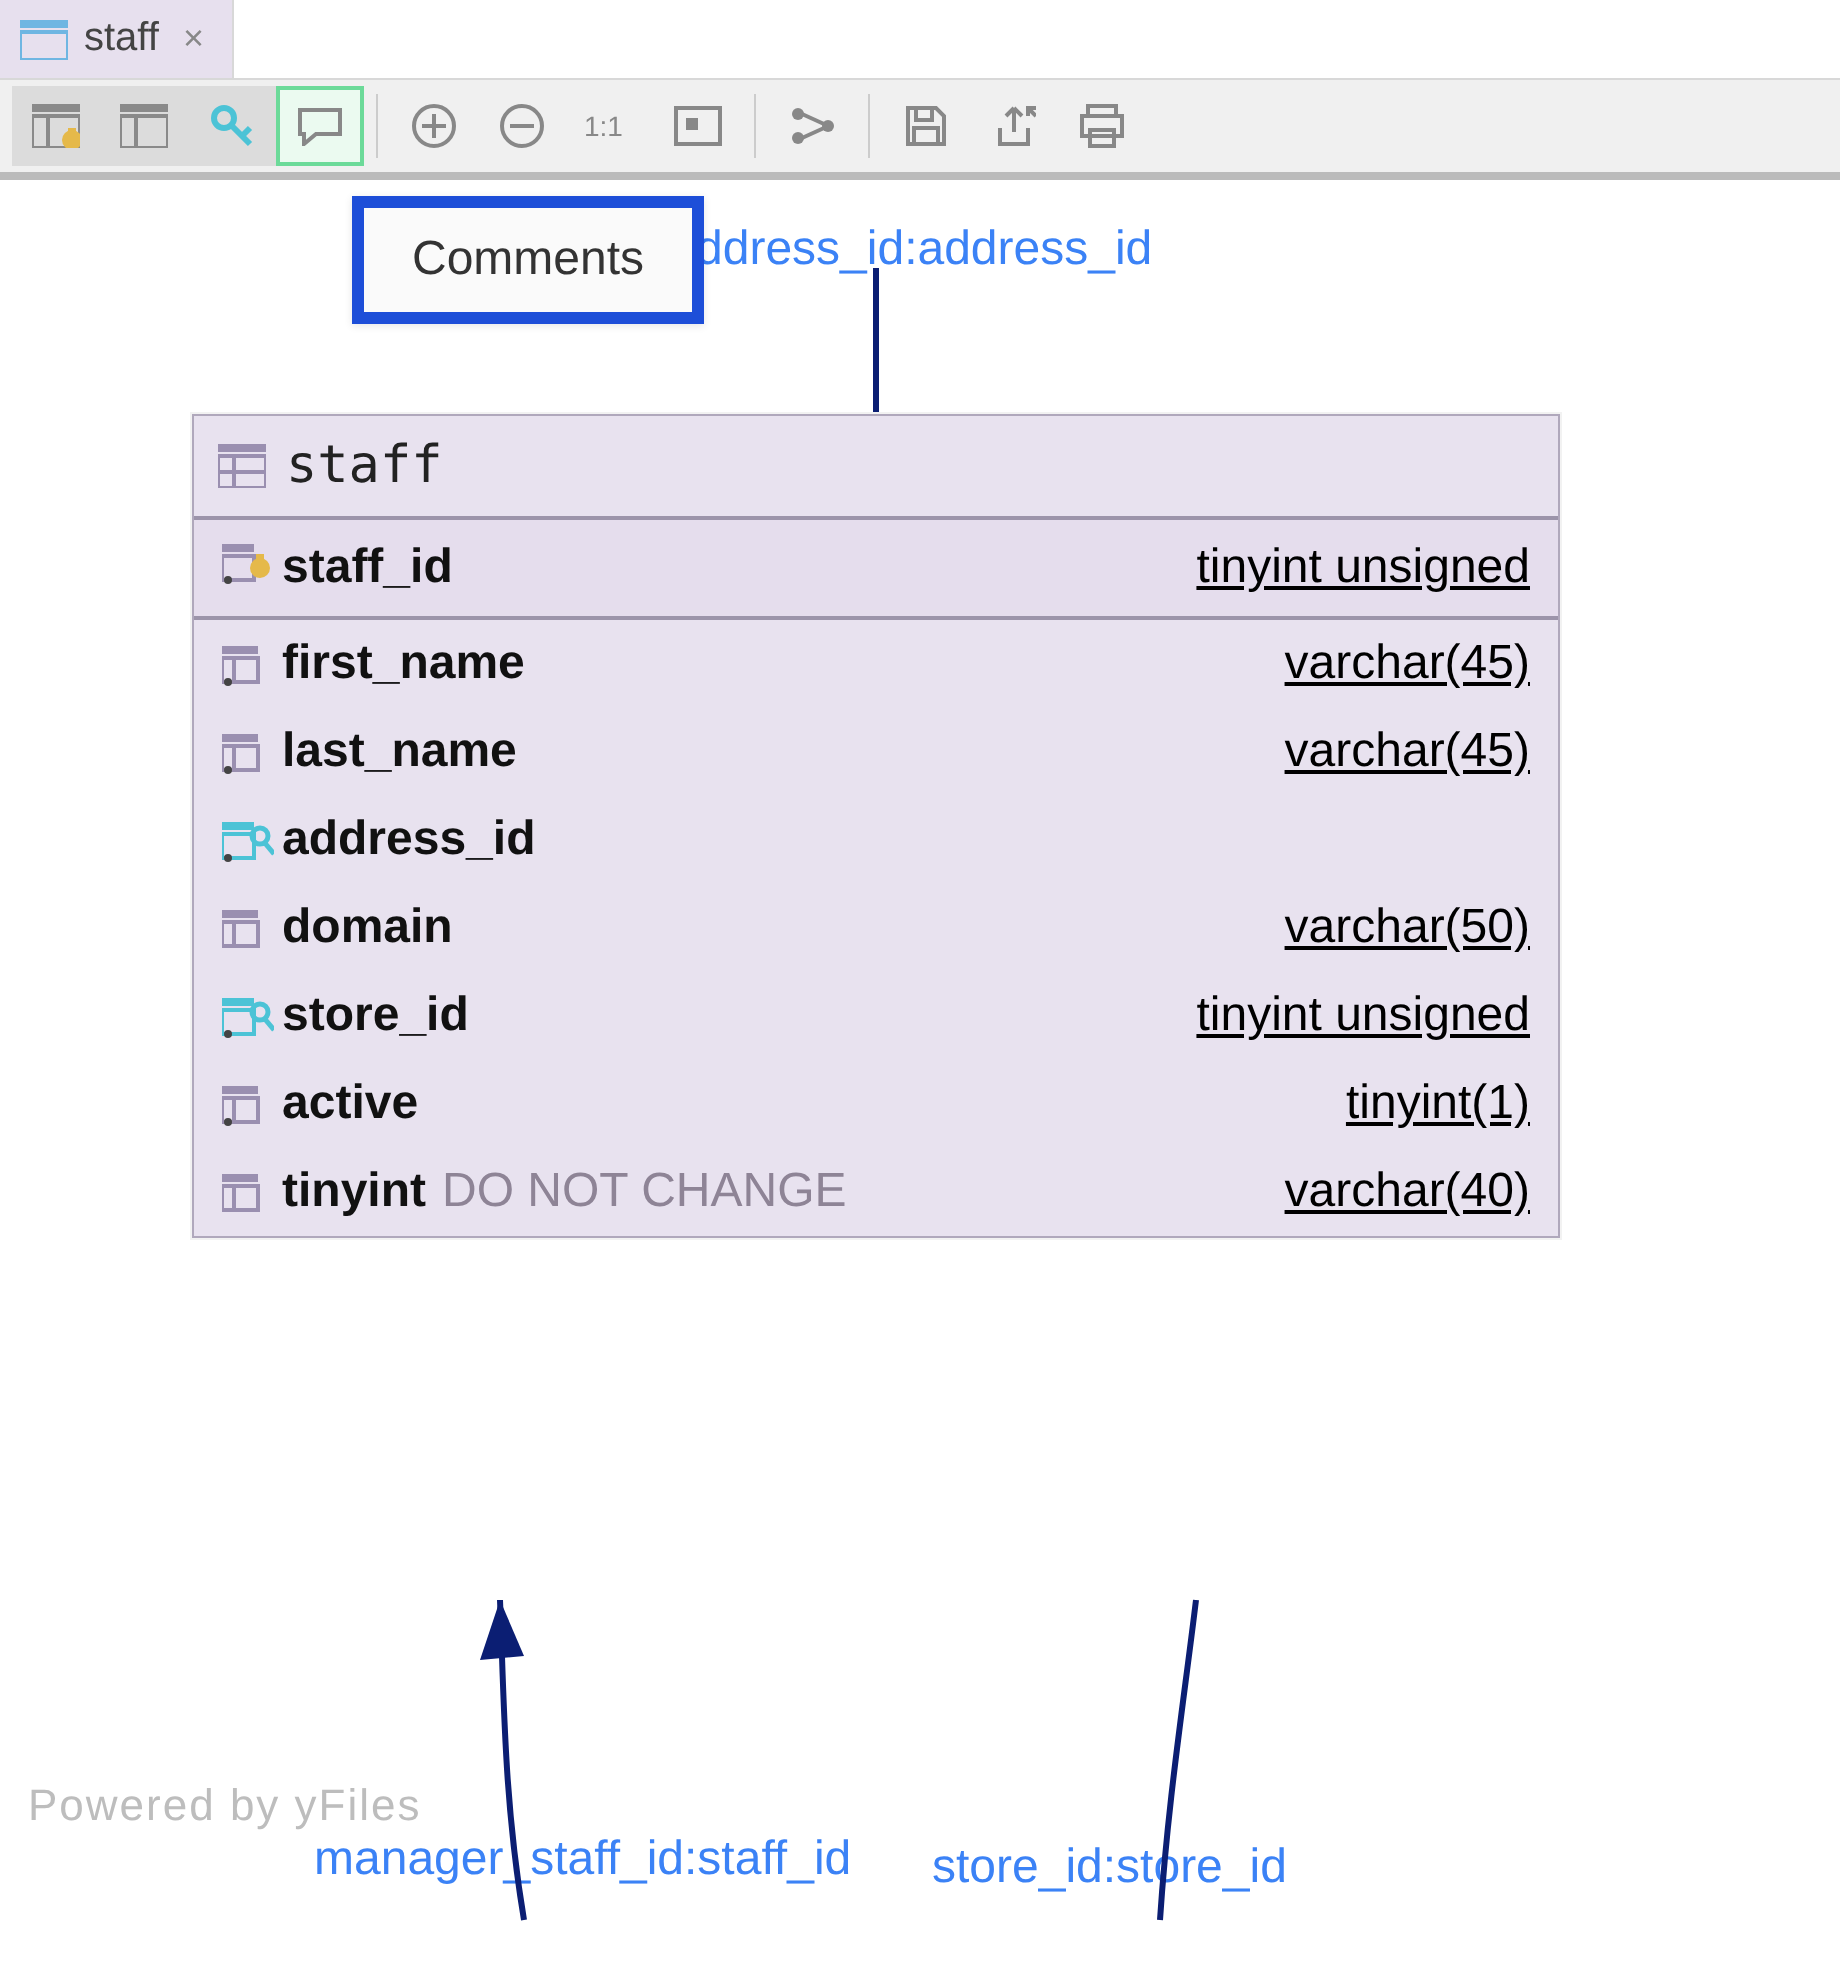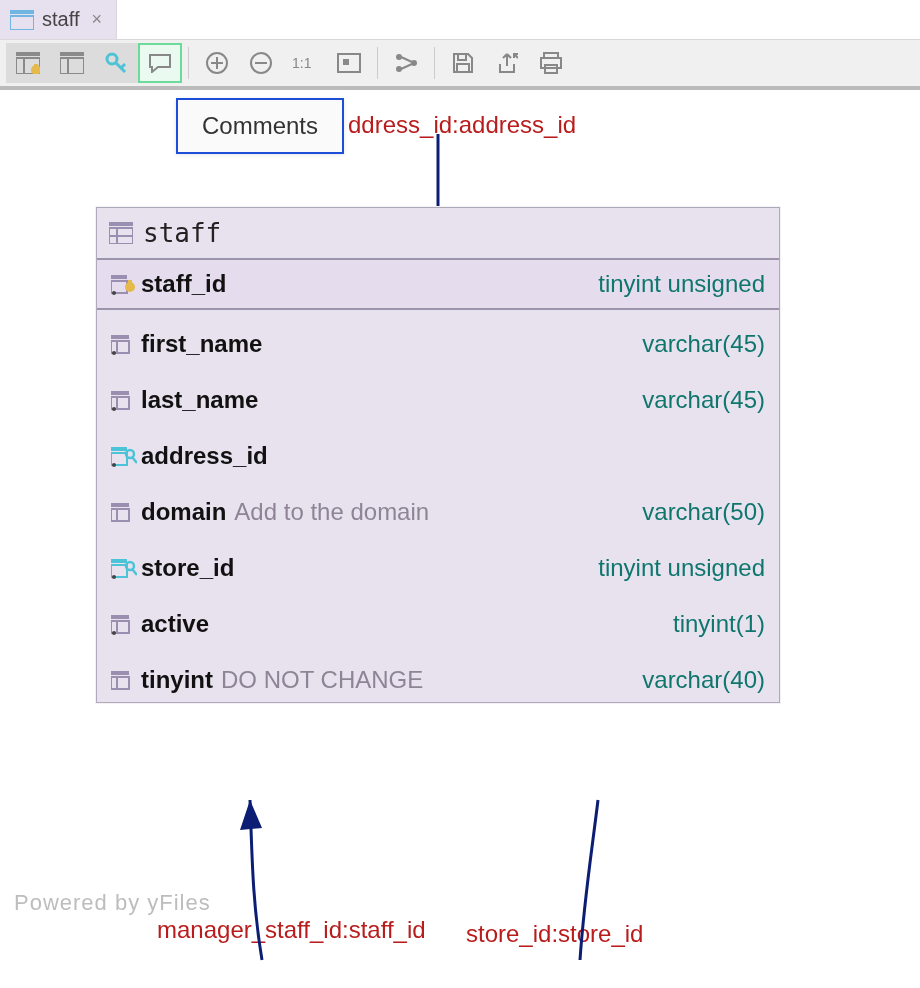--- a/index.html
+++ b/index.html
@@ -14,42 +14,42 @@
 
 
 .toolbar { height:50px; background:#f0f0f0; border-bottom:4px solid #bbb; display:flex; align-items:center; padding:0 6px; gap:0; }
 .tbtn { width:44px; height:40px; display:flex; align-items:center; justify-content:center; cursor:pointer; border:2px solid transparent; border-radius:0; color:#595959; }
 .tbtn.active-grey { background:#dcdcdc; }
 .tbtn.active-green { border-color:#6cda99; background:#ebfaf0; }
 .tbtn svg { display:block; }
 .tsep { width:1px; height:32px; background:#ccc; margin:0 6px; }
 
 
-.tooltip { position:absolute; left:176px; top:98px; background:#fafafa; border:2px solid #1d4ed8; padding:12px 24px; font-size:24px; color:#333; box-shadow:0 1px 4px rgba(0,0,0,.1); }
+.tooltip { position:absolute; left:176px; top:98px; background:#fafafa; border:6px solid #1d4ed8; padding:12px 24px; font-size:24px; color:#333; box-shadow:0 1px 4px rgba(0,0,0,.1); }
 
 
 .canvas { position:absolute; left:0; top:94px; right:0; bottom:0; background:#fff; }
 .watermark { position:absolute; left:14px; bottom:72px; color:#bdbdbd; font-size:22px; letter-spacing:1px; }
 
 
 .entity { position:absolute; left:96px; top:113px; width:684px; background:#e8e2ef; border:1px solid #b0a8bc; box-shadow:0 0 0 1px rgba(0,0,0,.05); }
 .ent-header { display:flex; align-items:center; gap:10px; padding:10px 12px; border-bottom:2px solid #9c94aa; }
 .ent-header .ent-icon svg { display:block; }
 .ent-header .ent-title { font-family:"Menlo","Consolas",monospace; font-size:26px; color:#222; }
-.ent-pk { display:flex; align-items:center; padding:10px 14px; border-bottom:2px solid #9c94aa; background:#e5dded; }
-.ent-cols .col-row { display:flex; align-items:center; padding:8px 14px;margin-top:12px; }
+.ent-pk { display:flex; align-items:flex-start; padding:10px 14px; border-bottom:2px solid #9c94aa; background:#e5dded; }
+.ent-cols .col-row { display:flex; align-items:center; padding:8px 14px; }
 .col-ic { width:30px; display:flex; }
 .col-ic svg { display:block; }
 .col-name { font-weight:700; font-size:24px; color:#111; white-space:nowrap; }
 .col-comment { font-size:24px; color:#8e8496; margin-left:8px; white-space:nowrap; }
-.col-type { margin-left:auto; font-size:24px; color:#0f766e; white-space:nowrap; }
+.col-type { margin-left:auto; font-size:24px; color:#000000; white-space:nowrap;text-decoration:underline; }
 
 
 .svgover { position:absolute; left:0; top:0; width:920px; height:988px; pointer-events:none; }
-.rel-label { position:absolute; font-size:24px; color:#b91c1c; }
+.rel-label { position:absolute; font-size:24px; color:#3b82f6; }
 </style>
 </head>
 <body>
 
 <div class="tabbar">
   <div class="tab">
     <span class="tab-icon">
       <svg width="24" height="20" viewBox="0 0 24 20">
         <rect x="0" y="0" width="24" height="4" fill="#6fb6e2"></rect>
         <rect x="0" y="6" width="24" height="14" fill="none" stroke="#6fb6e2" stroke-width="2"></rect>
@@ -220,21 +220,20 @@
         </div>
         <div class="col-row">
           <span class="col-ic">
             <svg width="26" height="22">
               <rect x="0" y="2" width="18" height="4" fill="#9a8fb0"></rect>
               <rect x="0" y="8" width="18" height="12" fill="none" stroke="#9a8fb0" stroke-width="2"></rect>
               <line x1="6" y1="8" x2="6" y2="20" stroke="#9a8fb0" stroke-width="2"></line>
             </svg>
           </span>
           <span class="col-name">domain</span>
-          <span class="col-comment">Add to the domain</span>
           <span class="col-type">varchar(50)</span>
         </div>
         <div class="col-row">
           <span class="col-ic">
             <svg width="26" height="22">
               <rect x="0" y="2" width="16" height="4" fill="#4cc3d6"></rect>
               <rect x="0" y="8" width="16" height="12" fill="none" stroke="#4cc3d6" stroke-width="2"></rect>
               <circle cx="19" cy="9" r="4" fill="none" stroke="#4cc3d6" stroke-width="2.5"></circle>
               <line x1="21" y1="12" x2="26" y2="18" stroke="#4cc3d6" stroke-width="2.5"></line>
               <circle cx="3" cy="20" r="2" fill="#444"></circle>

